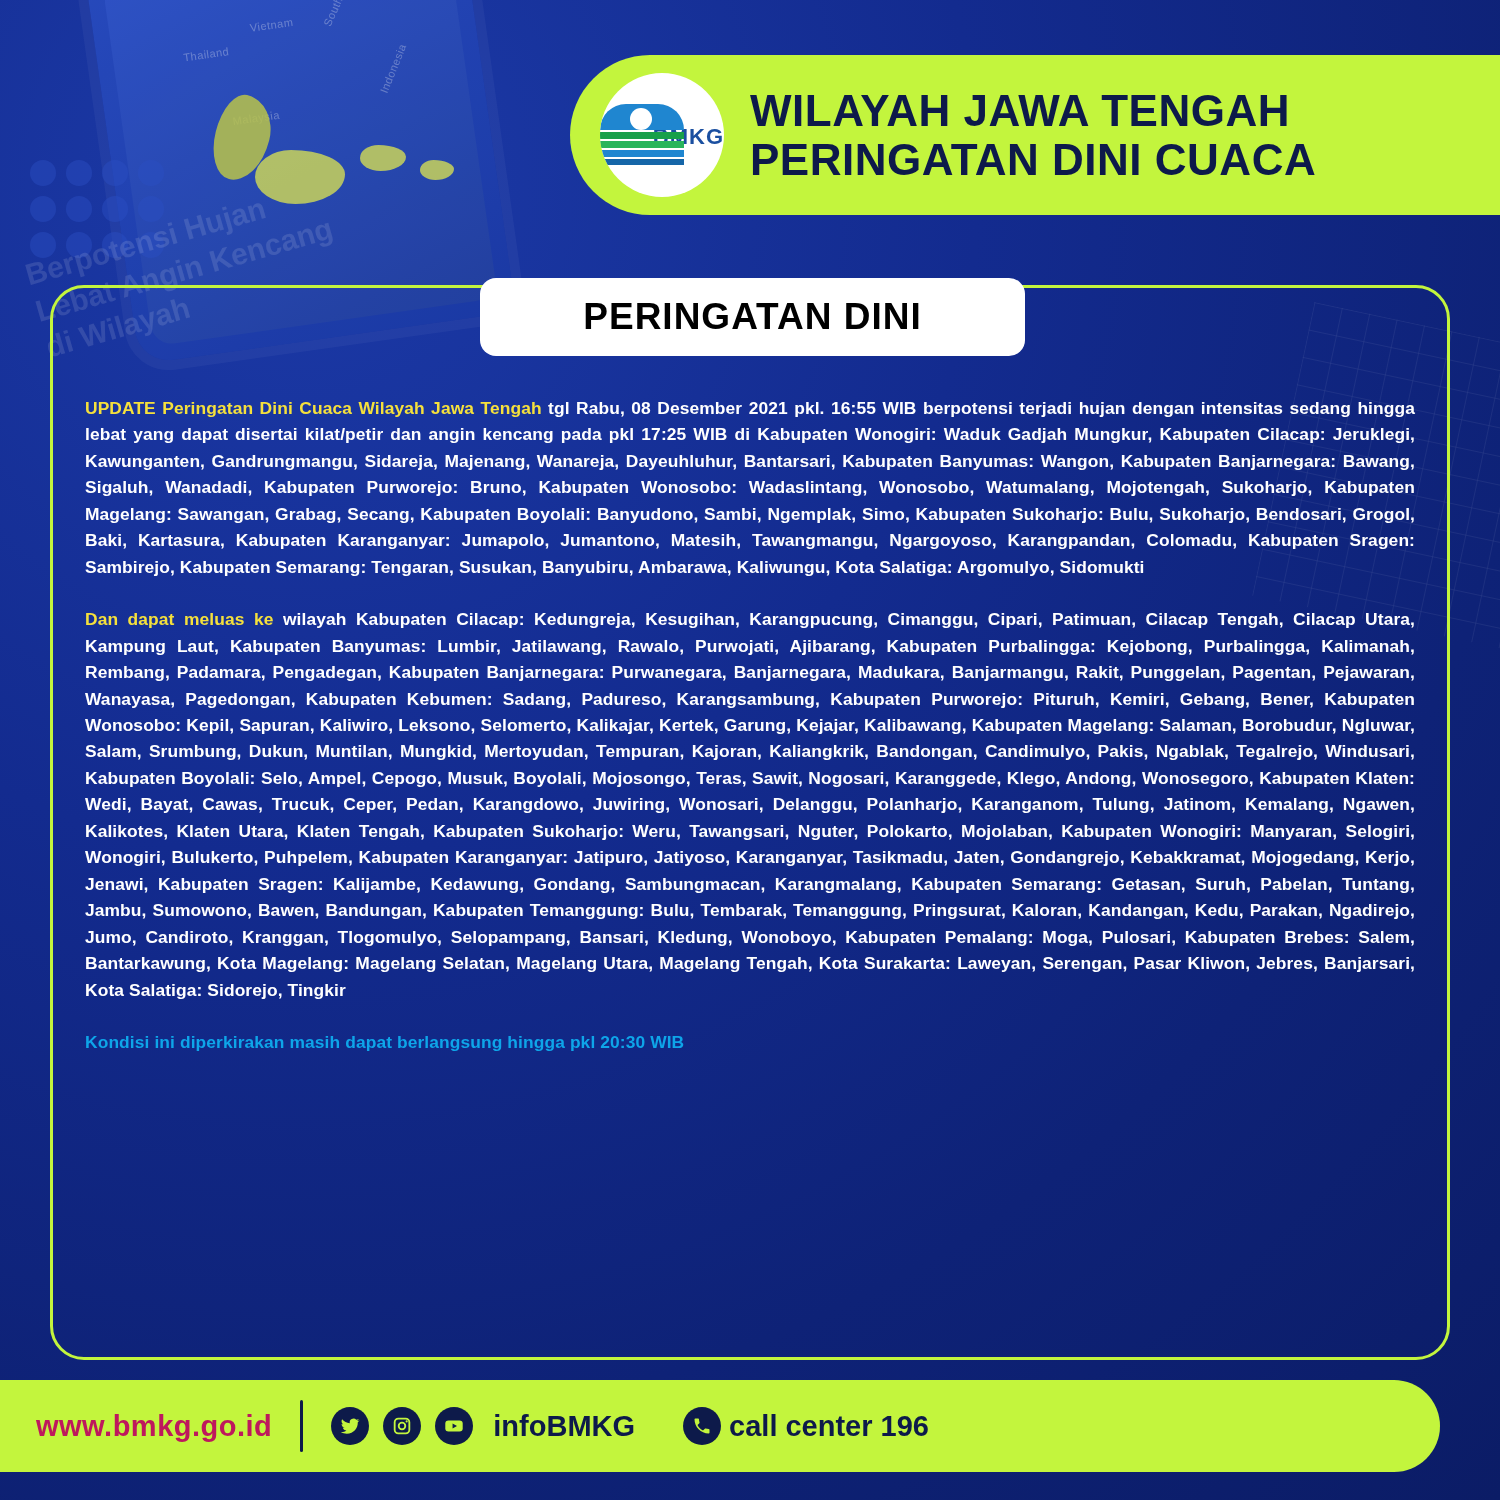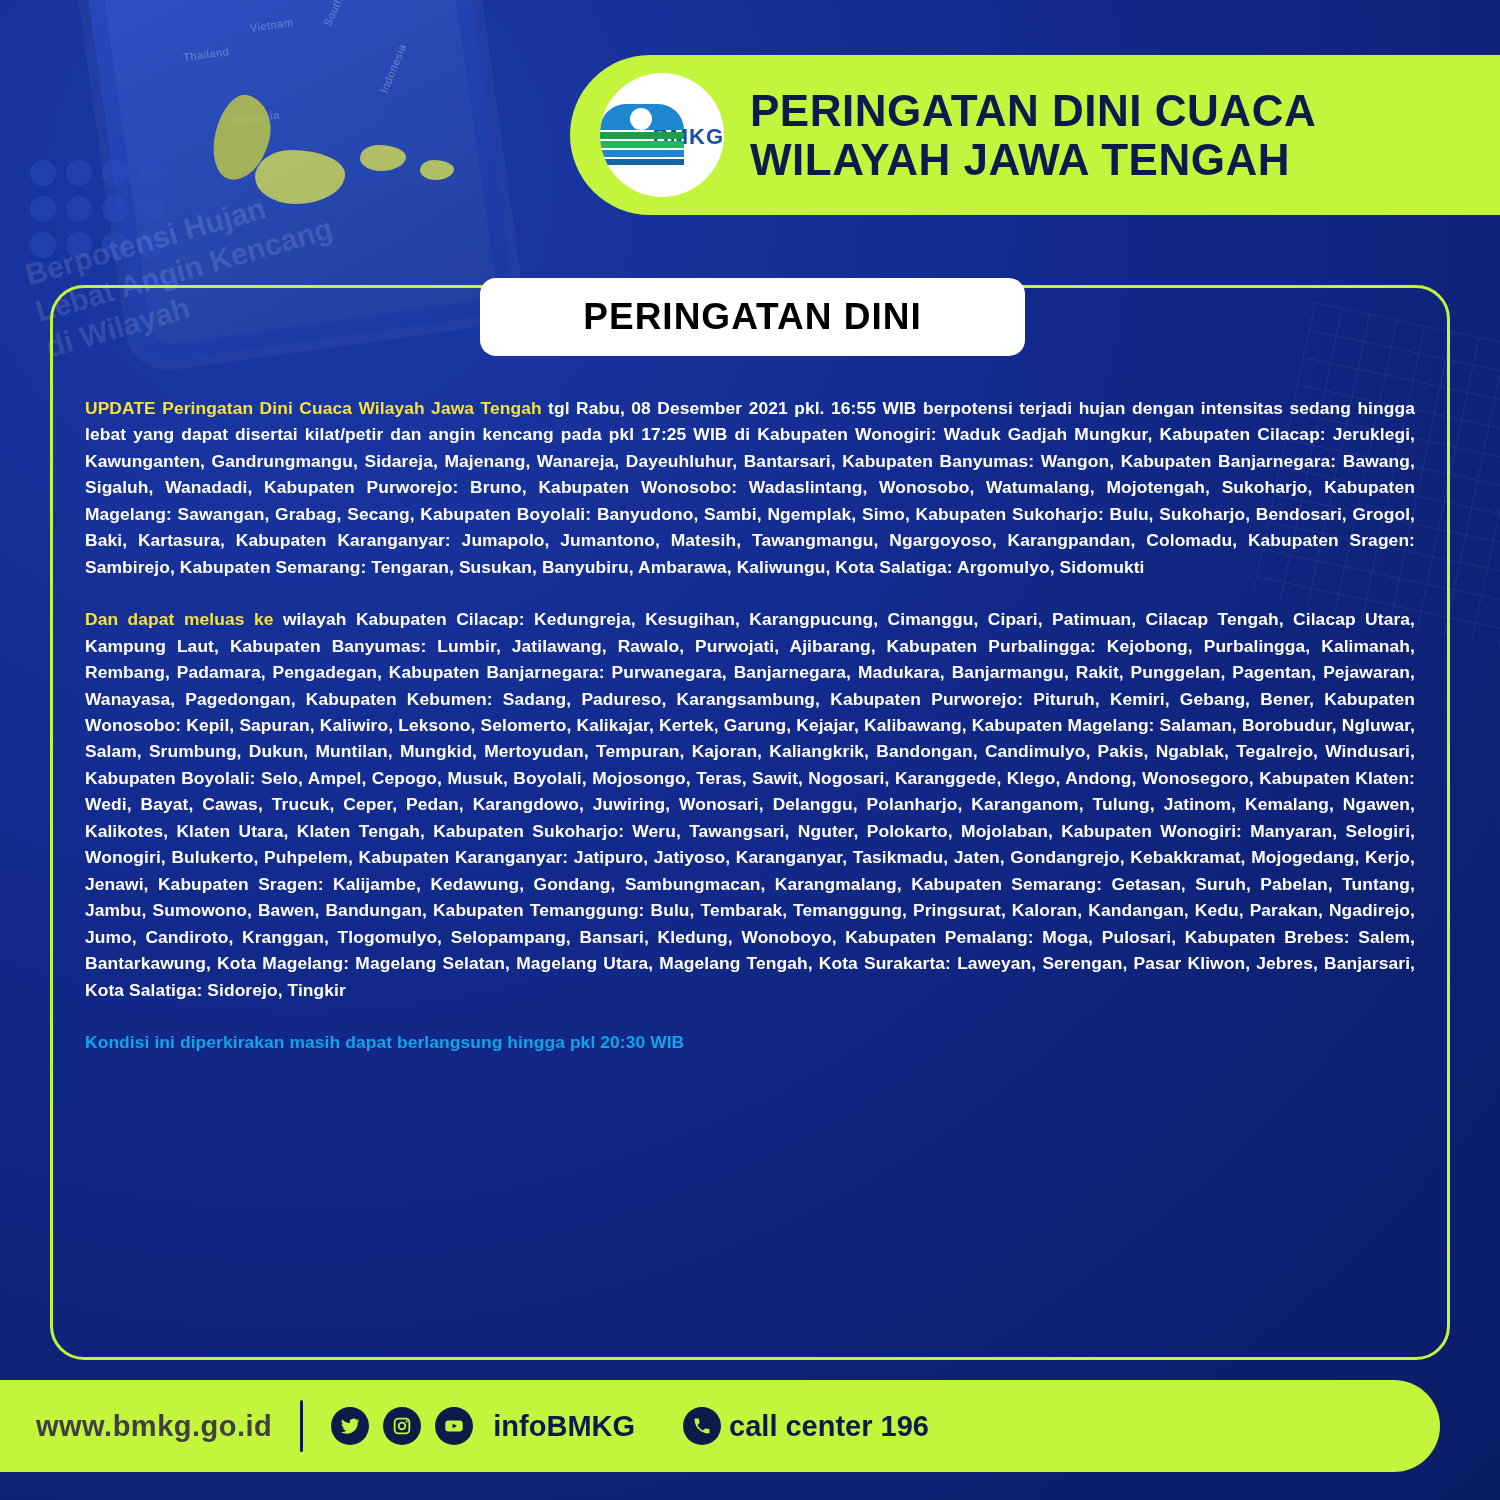--- a/index.html
+++ b/index.html
@@ -222,21 +222,21 @@
     width: 1440px;
     height: 92px;
     background: #c3f53d;
     border-radius: 0 46px 46px 0;
     display: flex;
     align-items: center;
     padding-left: 36px;
     box-sizing: border-box;
   }
   .footer-url {
-    color: #404040;
+    color: #be185d;
     font-size: 29px;
     font-weight: bold;
     letter-spacing: .5px;
   }
   .divider {
     width: 3px;
     height: 52px;
     background: #0d1a4a;
     margin: 0 28px;
     border-radius: 2px;
@@ -322,22 +322,22 @@
       <div class="sky"></div>
       <div class="sun"></div>
       <div class="bar g1"></div>
       <div class="bar g2"></div>
       <div class="bar g3"></div>
       <div class="bar g4"></div>
     </div>
     <div class="logo-text">BMKG</div>
   </div>
   <div class="header-title">
+    <div>WILAYAH JAWA TENGAH</div>
     <div>PERINGATAN DINI CUACA</div>
-    <div>WILAYAH JAWA TENGAH</div>
   </div>
 </div>
 
 <div class="card"></div>
 <div class="card-title">PERINGATAN DINI</div>
 
 <div class="content">
   <p class="para"><span class="hl">UPDATE Peringatan Dini Cuaca Wilayah Jawa Tengah</span><span> tgl Rabu, 08 Desember 2021 pkl. 16:55 WIB berpotensi terjadi hujan dengan intensitas sedang hingga lebat yang dapat disertai kilat/petir dan angin kencang pada pkl 17:25 WIB di Kabupaten Wonogiri: Waduk Gadjah Mungkur, Kabupaten Cilacap: Jeruklegi, Kawunganten, Gandrungmangu, Sidareja, Majenang, Wanareja, Dayeuhluhur, Bantarsari, Kabupaten Banyumas: Wangon, Kabupaten Banjarnegara: Bawang, Sigaluh, Wanadadi, Kabupaten Purworejo: Bruno, Kabupaten Wonosobo: Wadaslintang, Wonosobo, Watumalang, Mojotengah, Sukoharjo, Kabupaten Magelang: Sawangan, Grabag, Secang, Kabupaten Boyolali: Banyudono, Sambi, Ngemplak, Simo, Kabupaten Sukoharjo: Bulu, Sukoharjo, Bendosari, Grogol, Baki, Kartasura, Kabupaten Karanganyar: Jumapolo, Jumantono, Matesih, Tawangmangu, Ngargoyoso, Karangpandan, Colomadu, Kabupaten Sragen: Sambirejo, Kabupaten Semarang: Tengaran, Susukan, Banyubiru, Ambarawa, Kaliwungu, Kota Salatiga: Argomulyo, Sidomukti</span></p>
   <p class="para"><span class="hl">Dan dapat meluas ke</span><span> wilayah Kabupaten Cilacap: Kedungreja, Kesugihan, Karangpucung, Cimanggu, Cipari, Patimuan, Cilacap Tengah, Cilacap Utara, Kampung Laut, Kabupaten Banyumas: Lumbir, Jatilawang, Rawalo, Purwojati, Ajibarang, Kabupaten Purbalingga: Kejobong, Purbalingga, Kalimanah, Rembang, Padamara, Pengadegan, Kabupaten Banjarnegara: Purwanegara, Banjarnegara, Madukara, Banjarmangu, Rakit, Punggelan, Pagentan, Pejawaran, Wanayasa, Pagedongan, Kabupaten Kebumen: Sadang, Padureso, Karangsambung, Kabupaten Purworejo: Pituruh, Kemiri, Gebang, Bener, Kabupaten Wonosobo: Kepil, Sapuran, Kaliwiro, Leksono, Selomerto, Kalikajar, Kertek, Garung, Kejajar, Kalibawang, Kabupaten Magelang: Salaman, Borobudur, Ngluwar, Salam, Srumbung, Dukun, Muntilan, Mungkid, Mertoyudan, Tempuran, Kajoran, Kaliangkrik, Bandongan, Candimulyo, Pakis, Ngablak, Tegalrejo, Windusari, Kabupaten Boyolali: Selo, Ampel, Cepogo, Musuk, Boyolali, Mojosongo, Teras, Sawit, Nogosari, Karanggede, Klego, Andong, Wonosegoro, Kabupaten Klaten: Wedi, Bayat, Cawas, Trucuk, Ceper, Pedan, Karangdowo, Juwiring, Wonosari, Delanggu, Polanharjo, Karanganom, Tulung, Jatinom, Kemalang, Ngawen, Kalikotes, Klaten Utara, Klaten Tengah, Kabupaten Sukoharjo: Weru, Tawangsari, Nguter, Polokarto, Mojolaban, Kabupaten Wonogiri: Manyaran, Selogiri, Wonogiri, Bulukerto, Puhpelem, Kabupaten Karanganyar: Jatipuro, Jatiyoso, Karanganyar, Tasikmadu, Jaten, Gondangrejo, Kebakkramat, Mojogedang, Kerjo, Jenawi, Kabupaten Sragen: Kalijambe, Kedawung, Gondang, Sambungmacan, Karangmalang, Kabupaten Semarang: Getasan, Suruh, Pabelan, Tuntang, Jambu, Sumowono, Bawen, Bandungan, Kabupaten Temanggung: Bulu, Tembarak, Temanggung, Pringsurat, Kaloran, Kandangan, Kedu, Parakan, Ngadirejo, Jumo, Candiroto, Kranggan, Tlogomulyo, Selopampang, Bansari, Kledung, Wonoboyo, Kabupaten Pemalang: Moga, Pulosari, Kabupaten Brebes: Salem, Bantarkawung, Kota Magelang: Magelang Selatan, Magelang Utara, Magelang Tengah, Kota Surakarta: Laweyan, Serengan, Pasar Kliwon, Jebres, Banjarsari, Kota Salatiga: Sidorejo, Tingkir</span></p>
   <p class="para last">Kondisi ini diperkirakan masih dapat berlangsung hingga pkl 20:30 WIB</p>

